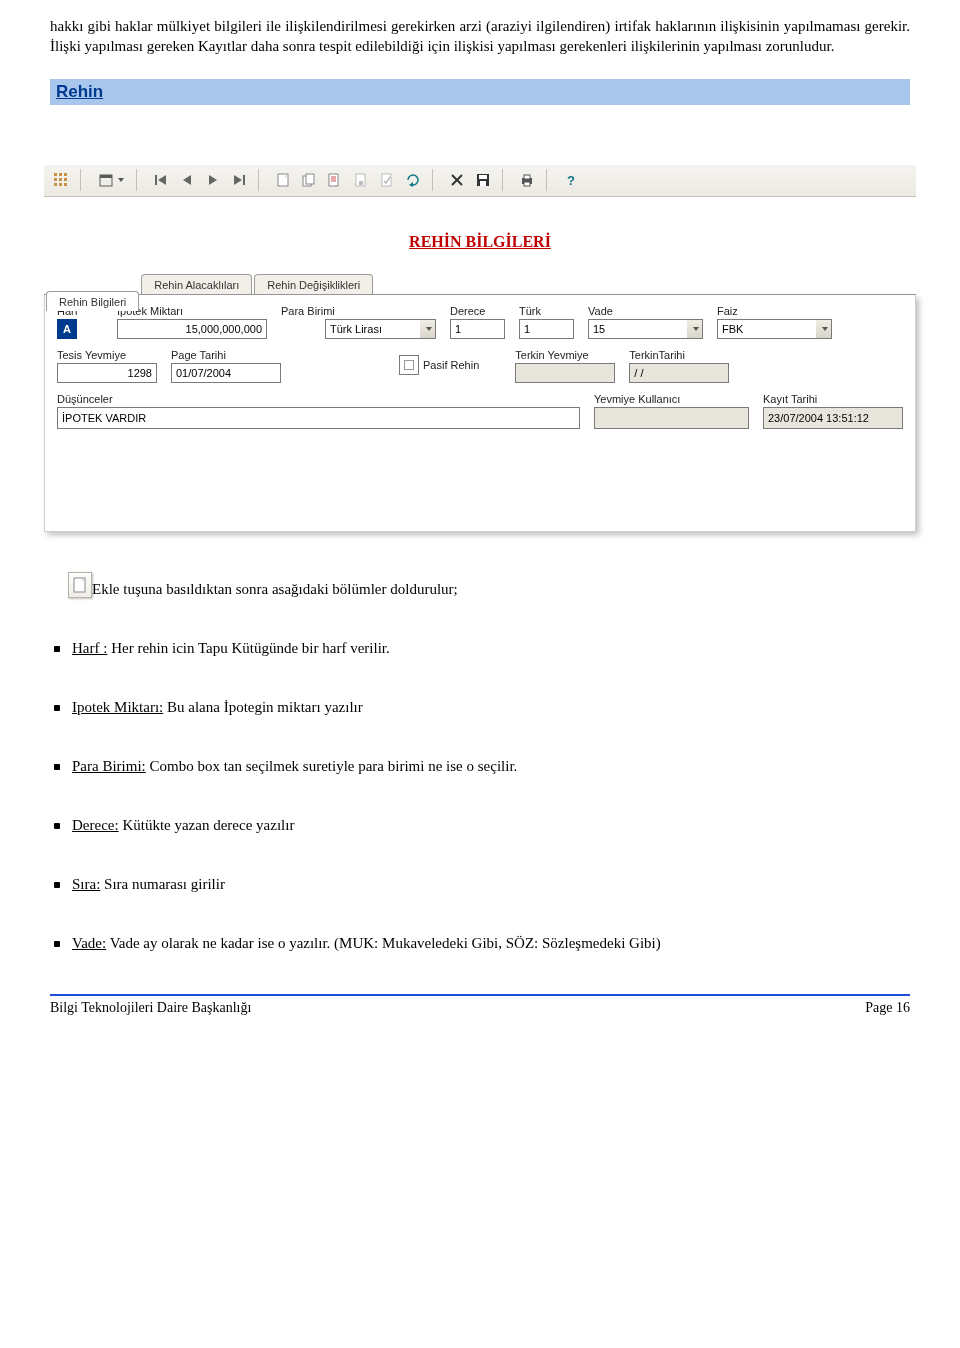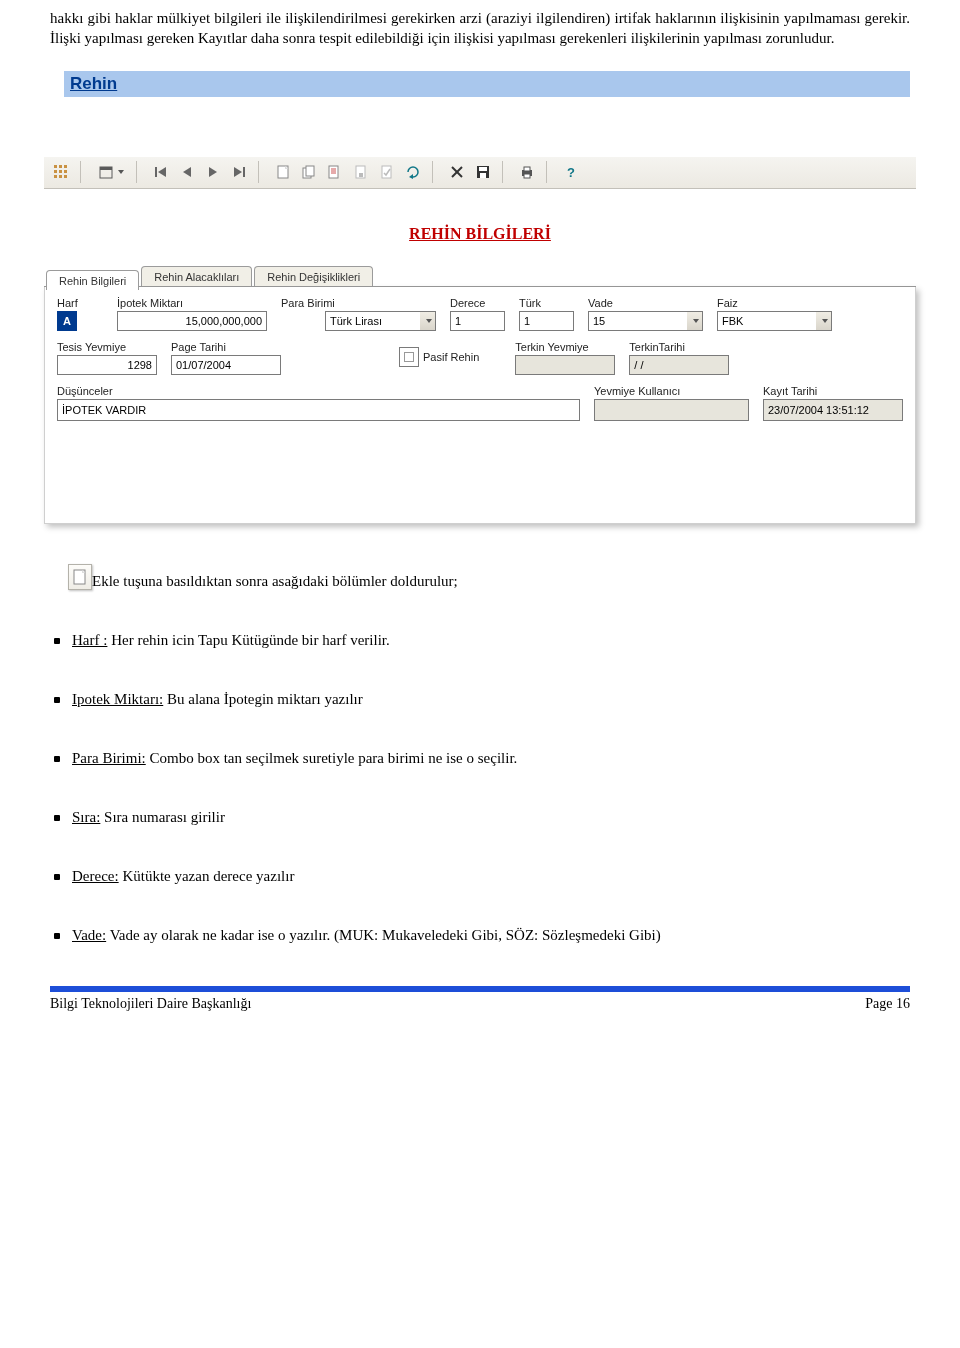--- a/index.html
+++ b/index.html
@@ -6,34 +6,34 @@
   body {
     margin: 0;
     padding: 0;
     font-family: "Times New Roman", serif;
     font-size: 15px;
     color: #000;
     background: #fff;
     width: 960px;
   }
   .page {
-    padding: 8px 50px 10px 50px;
+    padding: 16px 50px 10px 50px;
   }
   .justify {
     text-align: justify;
   }
   p.body-text {
     margin: 0 0 12px 0;
     line-height: 1.35;
   }
   
   .section-bar {
     background: #a9c7ed;
     padding: 4px 6px;
-    margin: 22px 0 60px 14px;
+    margin: 22px 0 60px 0;
     height: 26px;
     line-height: 18px;
   }
   .section-bar a {
     color: #003a8f;
     text-decoration: underline;
     font-family: Arial, sans-serif;
     font-size: 17px;
     font-weight: bold;
   }
@@ -110,21 +110,21 @@
     border: 1px solid #9b9b9b;
     border-bottom: none;
     border-top-left-radius: 4px;
     border-top-right-radius: 4px;
     background: #f1efe7;
     color: #333;
     cursor: default;
   }
   .tab.active {
     background: #fff;
-    top: 4px;
+    top: 17px;
   }
 
   
   .form-area {
     border: 1px solid #cfcfcf;
     border-top: none;
     padding: 10px 12px 22px 12px;
     background: #fff;
     box-shadow: 3px 3px 6px rgba(0,0,0,0.25);
   }
@@ -222,21 +222,21 @@
     width:24px;height:26px;
     border:1px solid #b4b2aa;
     background:linear-gradient(#fdfcf9,#efede6);
     box-shadow: 1px 1px 2px rgba(0,0,0,0.25);
     display:flex;align-items:center;justify-content:center;
   }
   .ekle-icon svg{display:block;}
 
   
   .footer {
-    border-top: 6px solid #1d4ed8;
+    border-top: 2px solid #1d4ed8;
     margin-top: 40px;
     padding: 4px 0 0 0;
     display: flex;
     justify-content: space-between;
     font-size: 14px;
   }
 </style>
 </head>
 <body>
 
@@ -503,22 +503,22 @@
           <polygon points="9,1 12,4 9,4" fill="#ddd"></polygon>
         </svg>
     </div>
     <span>Ekle tuşuna basıldıktan sonra asağıdaki bölümler doldurulur;</span>
   </div>
 
   <ul class="bullet-list">
     <li><span class="u">Harf :</span><span> Her rehin icin Tapu Kütügünde bir harf verilir.</span></li>
     <li><span class="u">Ipotek Miktarı:</span><span> Bu alana İpotegin miktarı yazılır</span></li>
     <li><span class="u">Para Birimi:</span><span> Combo box tan seçilmek suretiyle para birimi ne ise o seçilir.</span></li>
+    <li><span class="u">Derece:</span><span> Kütükte yazan derece yazılır</span></li>
     <li><span class="u">Sıra:</span><span> Sıra numarası girilir</span></li>
-    <li><span class="u">Derece:</span><span> Kütükte yazan derece yazılır</span></li>
     <li><span class="u">Vade:</span><span> Vade ay olarak ne kadar ise o yazılır. (MUK: Mukaveledeki Gibi, SÖZ: Sözleşmedeki Gibi)</span></li>
   </ul>
 
   <div class="footer">
     <span>Bilgi Teknolojileri Daire Başkanlığı</span>
     <span>Page 16</span>
   </div>
 
 </div>
 

